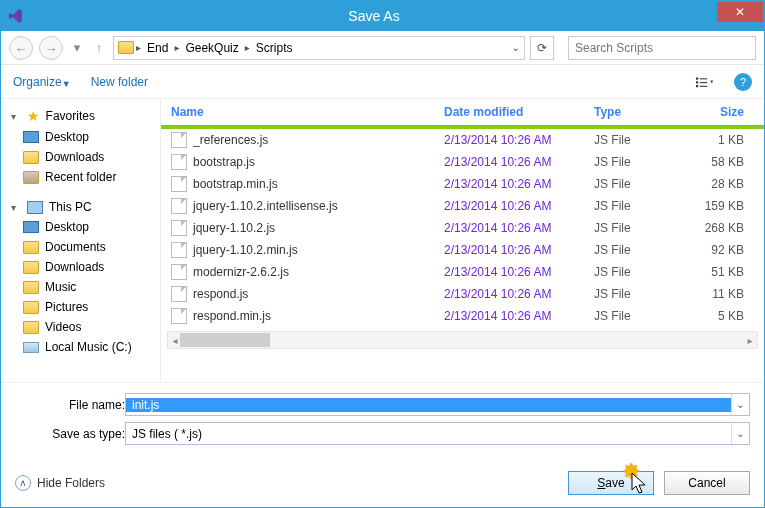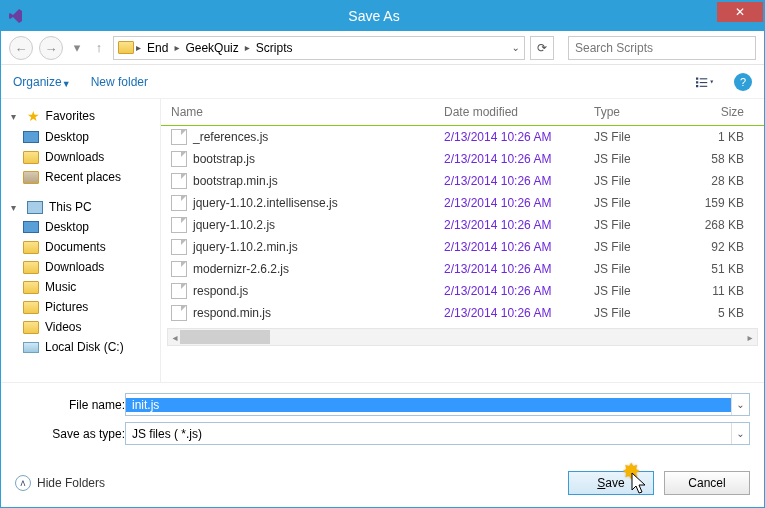--- a/index.html
+++ b/index.html
@@ -26,21 +26,21 @@
 .tree { width:160px; border-right: 1px solid #eee; padding:6px 4px; overflow:hidden;}
 .tree-item { display:flex; align-items:center; gap:6px; padding:3px 4px 3px 18px; white-space:nowrap;}
 .tree-item.top { padding-left:6px; font-weight:normal;}
 .tree-item .exp { width:10px; font-size:10px; color:#666; }
 .star{color:#f5b400;font-size:14px;}
 .folder-ico{width:16px;height:13px;background:linear-gradient(#fce28b,#f0c94e);border:1px solid #d0a030;border-radius:1px;}
 .desktop-ico{width:16px;height:12px;background:#5aa0d8;border:1px solid #2f6aa0;}
 .drive-ico{width:16px;height:11px;background:linear-gradient(#cfe8f7,#9ec9e2);border:1px solid #6fa0c0;}
 .pc-ico{width:16px;height:13px;background:#a7cee9;border:1px solid #4a7fa8;}
 .filepane { flex:1; display:flex; flex-direction:column; min-width:0;}
-.cols { display:flex; padding:6px 10px; color:#737373; border-bottom:1px solid #84cc16;}
+.cols { display:flex; padding:6px 10px; color:#3b82f6; border-bottom:4px solid #84cc16;font-weight:bold;}
 .cols .c-name{flex:1.6;} .cols .c-date{width:150px;} .cols .c-type{width:90px;} .cols .c-size{width:70px;text-align:right;padding-right:10px;}
 .rows { overflow:auto; }
 .row { display:flex; padding:3px 10px; align-items:center; color:#333;}
 .row .ico{width:16px;height:16px;margin-right:6px;background:#fff;border:1px solid #bbb;position:relative;}
 .row .ico::after{content:"";position:absolute;right:-1px;top:-1px;border:3px solid transparent;border-left-color:#bbb;border-top-color:#bbb;}
 .row .c-name{flex:1.6;display:flex;align-items:center;} .row .c-date{width:150px;color:#6d28d9;} .row .c-type{width:90px;color:#555;} .row .c-size{width:70px;text-align:right;color:#555;padding-right:10px;}
 .hscroll{height:18px;background:#f3f3f3;margin:4px 6px 0;position:relative;border:1px solid #e6e6e6;}
 .hscroll .thumb{position:absolute;left:12px;top:1px;bottom:1px;width:90px;background:#cfcfcf;}
 .hscroll .ar{position:absolute;top:0;bottom:0;width:14px;display:flex;align-items:center;justify-content:center;color:#888;font-size:10px;}
 .hscroll .ar.l{left:0;} .hscroll .ar.r{right:0;}
@@ -131,21 +131,21 @@
       <div class="tree-item">
           <span class="desktop-ico"></span>
           <span>Desktop</span>
         </div>
       <div class="tree-item">
           <span class="folder-ico"></span>
           <span>Downloads</span>
         </div>
       <div class="tree-item">
           <span class="folder-ico" style="background:linear-gradient(#d7c9b3,#b8a580);"></span>
-          <span>Recent places</span>
+          <span>Recent folder</span>
         </div>
       <div style="height:10px;"></div>
       <div class="tree-item top">
           <span class="exp">▾</span>
           <span class="pc-ico"></span>
           <span>This PC</span>
         </div>
       <div class="tree-item">
           <span class="desktop-ico"></span>
           <span>Desktop</span>
@@ -165,21 +165,21 @@
       <div class="tree-item">
           <span class="folder-ico"></span>
           <span>Pictures</span>
         </div>
       <div class="tree-item">
           <span class="folder-ico"></span>
           <span>Videos</span>
         </div>
       <div class="tree-item">
           <span class="drive-ico"></span>
-          <span>Local Disk (C:)</span>
+          <span>Local Music (C:)</span>
         </div>
     </div>
 
     <div class="filepane">
       <div class="cols">
         <div class="c-name">Name</div>
         <div class="c-date">Date modified</div>
         <div class="c-type">Type</div>
         <div class="c-size">Size</div>
       </div>

